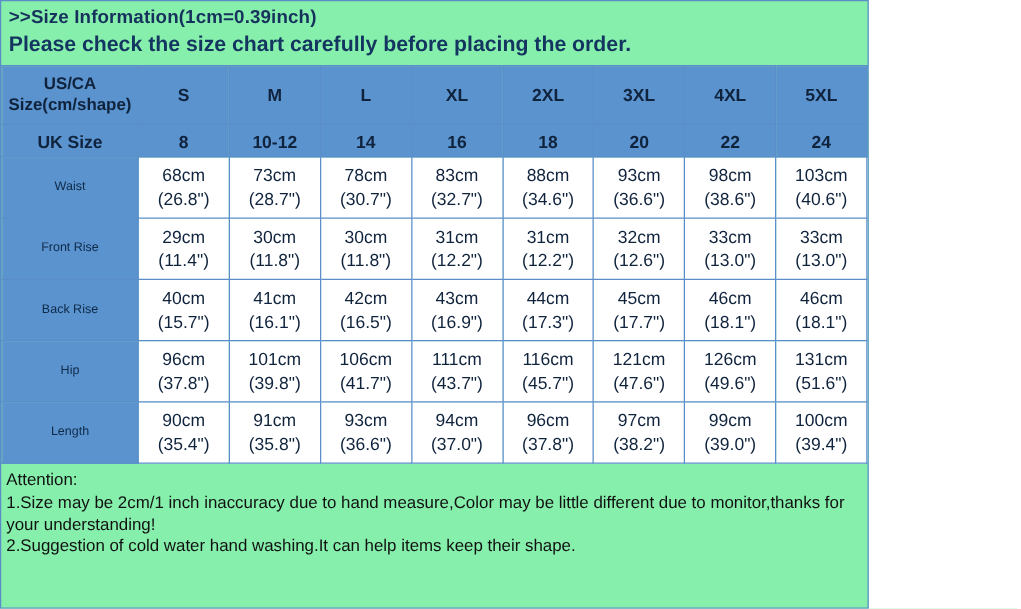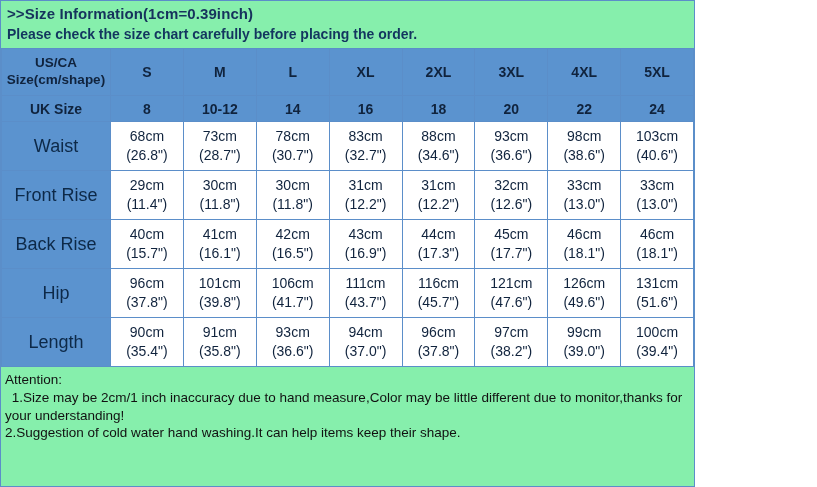--- a/index.html
+++ b/index.html
@@ -24,21 +24,21 @@
     background: #86efac;
   }
   .header-line {
     font-size: 15px;
     font-weight: bold;
     color: #16325c;
     padding: 4px 6px 2px 6px;
     letter-spacing: 0.1px;
   }
   .header-line2 {
-    font-size: 14px;
+    font-size: 17px;
     font-weight: bold;
     color: #13355f;
     padding: 2px 6px 6px 6px;
   }
   table.size-table {
     border-collapse: collapse;
     table-layout: fixed;
     width: 100%;
   }
   table.size-table td {
@@ -66,21 +66,21 @@
     background: #5b93cf;
     color: #0d2948;
     font-weight: bold;
     font-size: 15px;
     height: 23px;
   }
   .data-row td.col-label {
     background: #5b93cf;
     color: #0d2948;
     font-weight: normal;
-    font-size: 18px;
+    font-size: 10px;
   }
   .data-row td {
     background: #ffffff;
     height: 46px;
     line-height: 1.35;
   }
   .cell-main {
     display: block;
   }
   .cell-sub {
@@ -91,21 +91,20 @@
     font-size: 13.5px;
     line-height: 1.32;
     color: #111111;
     flex: 1;
   }
   .attention div {
     white-space: nowrap;
   }
   .attn-wrap {
     white-space: normal !important;
-    text-align: center;
   }
 </style>
 </head>
 <body>
 
 <div class="page">
 
   <div class="header-line">&gt;&gt;Size Information(1cm=0.39inch)</div>
   <div class="header-line2">Please check the size chart carefully before placing the order.</div>
 

